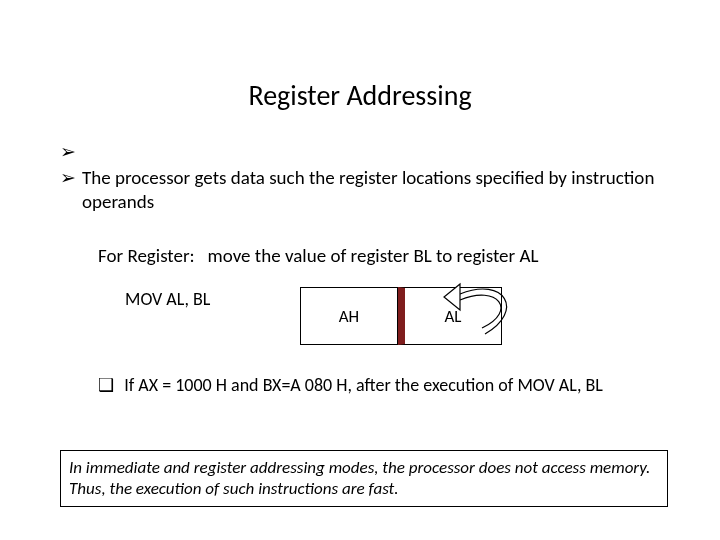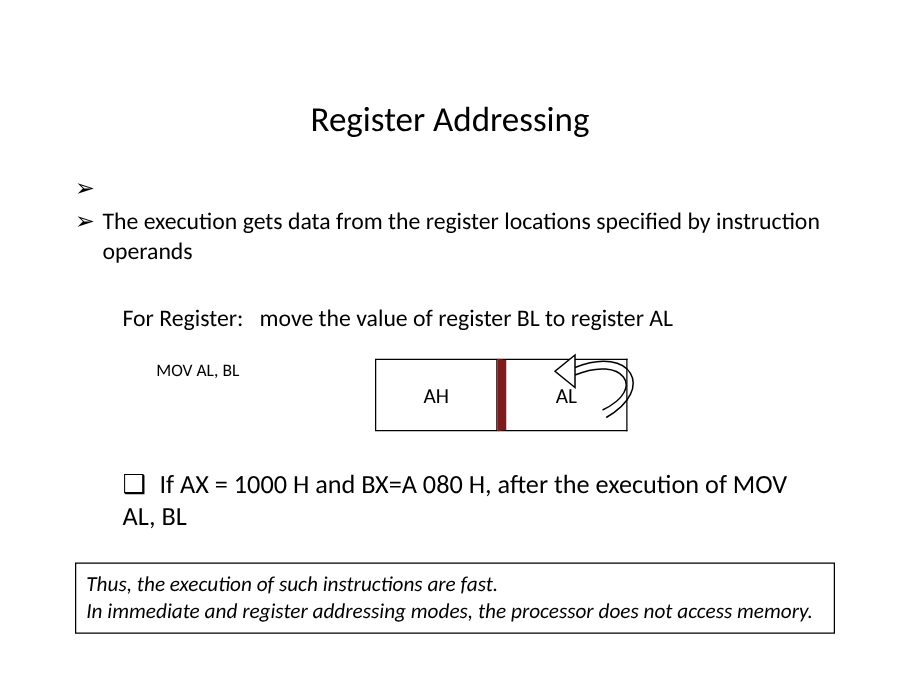--- a/index.html
+++ b/index.html
@@ -45,21 +45,21 @@
   .example-intro {
     position: absolute;
     top: 244px;
     left: 98px;
     font-size: 19px;
   }
   .mov {
     position: absolute;
     top: 288px;
     left: 125px;
-    font-size: 14px;
+    font-size: 18px;
   }
   .reg-table {
     position: absolute;
     top: 279px;
     left: 300px;
     border-collapse: separate;
     border-spacing: 0 8px;
   }
   .reg-table td {
     border: 1px solid #000;
@@ -77,21 +77,21 @@
     top: 276px;
     left: 440px;
     width: 90px;
     height: 70px;
   }
   .question {
     position: absolute;
     top: 374px;
     left: 98px;
     width: 560px;
-    font-size: 21px;
+    font-size: 18px;
     line-height: 1.25;
   }
   .question .qmark {
     margin-right: 6px;
   }
   .note-box {
     position: absolute;
     top: 450px;
     left: 60px;
     width: 608px;
@@ -109,21 +109,21 @@
 <div class="slide">
 
   <div class="title">Register Addressing</div>
 
   <div class="bullets">
     <div class="bullet">
       <span class="mark">➢</span>
     </div>
     <div class="bullet">
       <span class="mark">➢</span>
-      <span>The execution gets data from the register locations specified by instruction operands</span>
+      <span>The processor gets data such the register locations specified by instruction operands</span>
     </div>
   </div>
 
   <div class="example-intro">
     <span>For Register:</span>
     &nbsp;
     <span>move the value of register BL to register AL</span>
   </div>
 
   <div class="mov">MOV AL, BL</div>
@@ -144,17 +144,17 @@
   </svg>
 
   <div class="question">
     <div>
       <span class="qmark">❑</span>
       <span>If AX = 1000 H and BX=A 080 H, after the execution of MOV AL, BL</span>
     </div>
   </div>
 
   <div class="note-box">
+    <div>In immediate and register addressing modes, the processor does not access memory.</div>
     <div>Thus, the execution of such instructions are fast.</div>
-    <div>In immediate and register addressing modes, the processor does not access memory.</div>
   </div>
 
 </div>
 
 </body></html>

